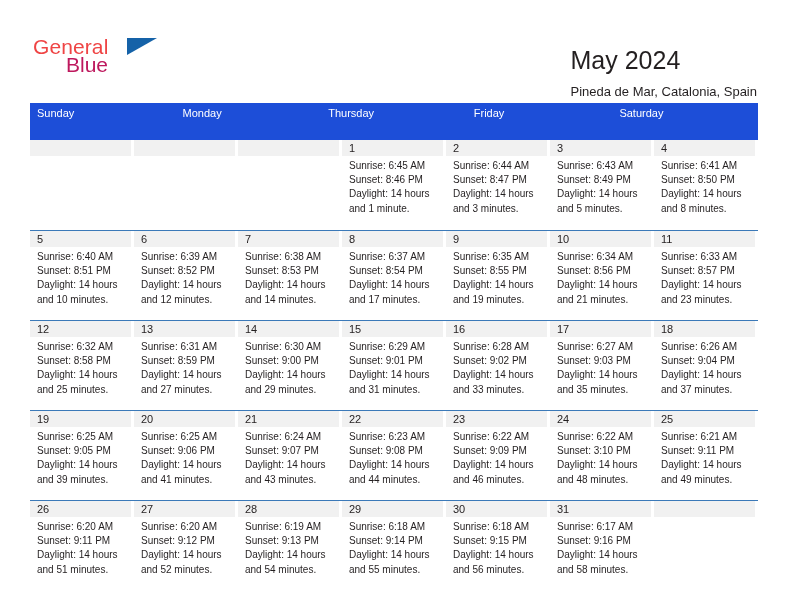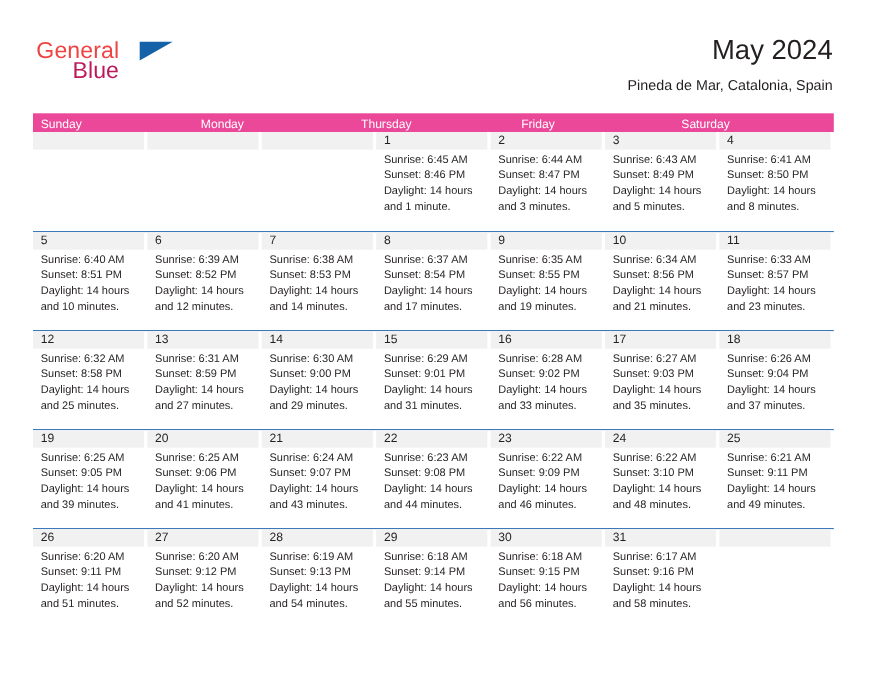--- a/index.html
+++ b/index.html
@@ -57,22 +57,22 @@
     left: 94px;
     top: 2px;
     width: 0;
     height: 0;
     border-left: 30px solid #1562a8;
     border-bottom: 17px solid transparent;
   }
   .title-wrap {
     position: absolute;
     right: 0;
-    top: 2px;
-    text-align: right;
+    top: 16px;
+    text-align: left;
     margin-left: 16px;
   }
   .cal-title {
     font-size: 25px;
     color: #231f20;
     line-height: 32px;
     white-space: nowrap;
   }
   .cal-subtitle {
     font-size: 13px;
@@ -84,22 +84,22 @@
 
   
   .calendar {
     position: absolute;
     left: 30px;
     top: 103px;
     width: 728px;
   }
   .weekdays {
     display: flex;
-    background: #ec4899;
-    height: 17px;
+    background: #1d4ed8;
+    height: 37px;
   }
   .weekday {
     flex: 1 1 0;
     color: #ffffff;
     font-size: 11px;
     line-height: 21px;
     padding-left: 7px;
     box-sizing: border-box;
     white-space: nowrap;
   }

